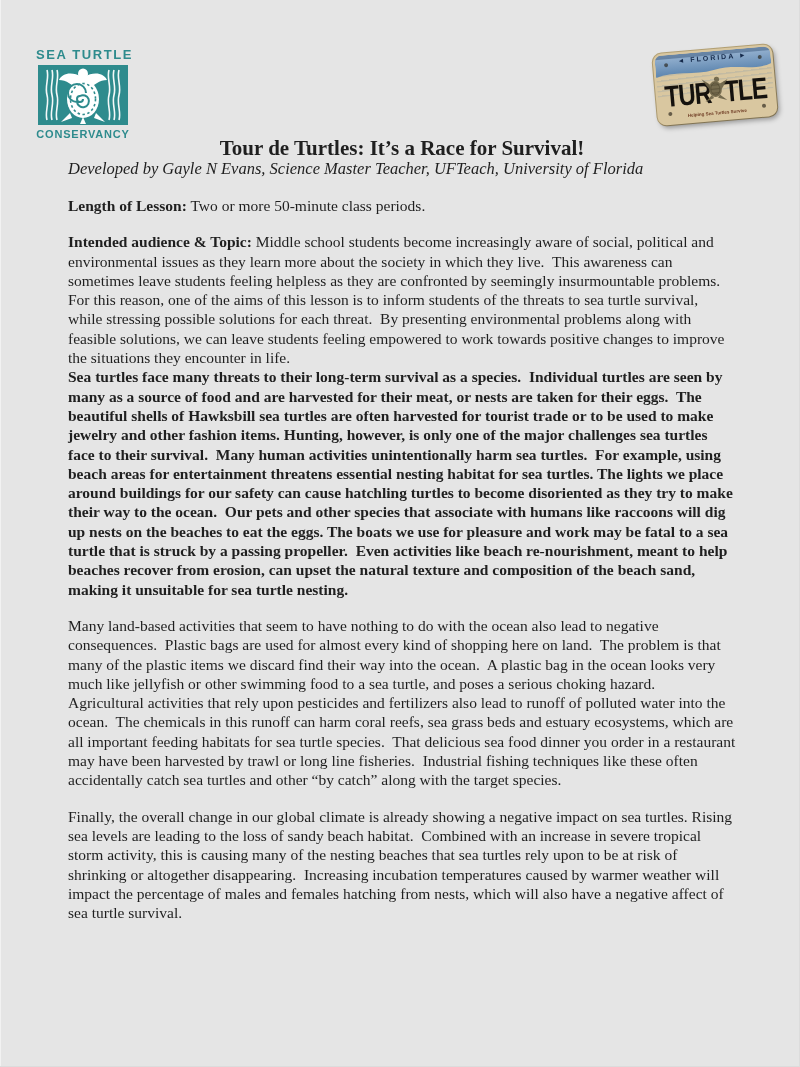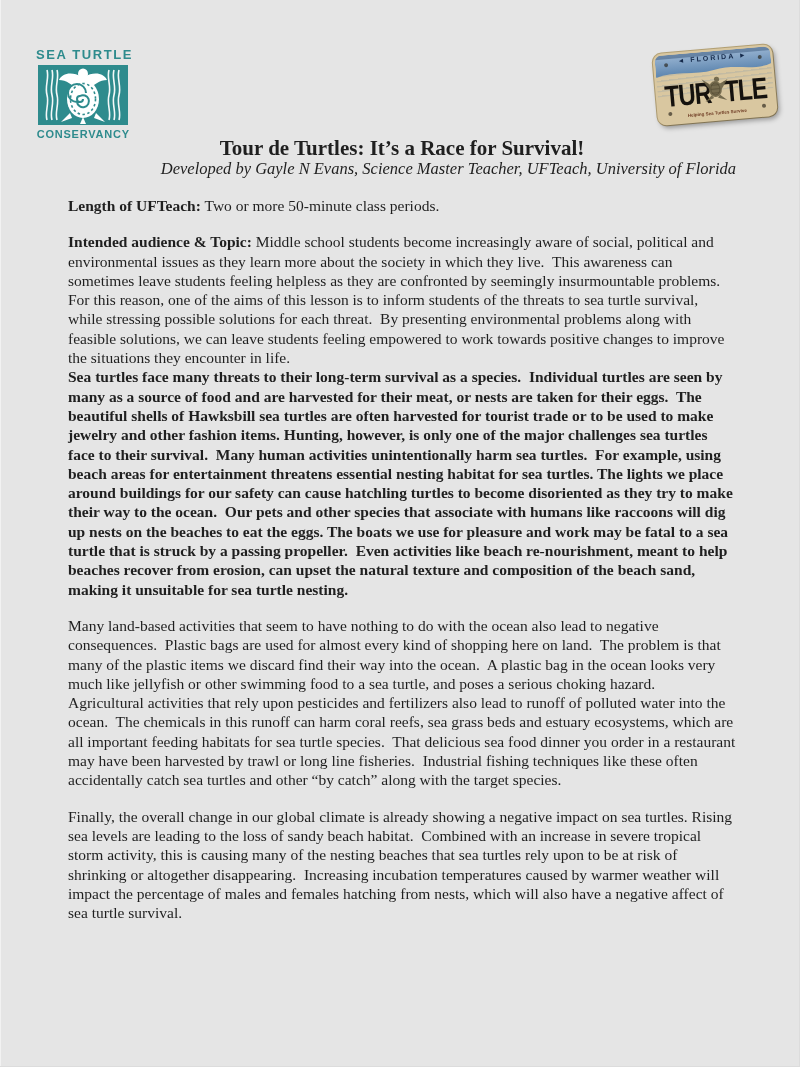--- a/index.html
+++ b/index.html
@@ -18,21 +18,20 @@
   .logo-top{
     font-family:"Liberation Sans", sans-serif;
     font-weight:bold;font-size:13px;letter-spacing:1.6px;color:#2e8b8d;
     white-space:nowrap;
   }
   .logo-square{width:90px;height:60px;background:#2e8b8d;margin:3px auto 3px auto;}
   .logo-bottom{
     font-family:"Liberation Sans", sans-serif;
     font-weight:bold;font-size:11px;letter-spacing:0.8px;color:#2e8b8d;
     white-space:nowrap;
-    text-align:right;
   }
 
   
   .plate{
     position:absolute;left:655px;top:49px;width:120px;height:72px;
     transform:rotate(-5deg);
     background:#d9c7a0;
     border-radius:9px;
     box-shadow:2px 3px 5px rgba(0,0,0,0.35), 0 0 0 1px #b7a477;
   }
@@ -68,21 +67,21 @@
   .bolt{position:absolute;width:4px;height:4px;border-radius:50%;background:rgba(40,35,25,0.65);}
   .bolt.tl{left:9px;top:8px;}   .bolt.tr{right:9px;top:8px;}
   .bolt.bl{left:9px;bottom:7px;}.bolt.br{right:9px;bottom:7px;}
 
   
   .doc{position:absolute;left:68px;top:138px;width:668px;}
   .title{
     text-align:center;font-weight:bold;font-size:21px;line-height:20px;color:#1f1f1f;
   }
   .subtitle{
-    text-align:right;font-style:italic;font-size:16.5px;line-height:20px;margin-top:1px;color:#1f1f1f;
+    text-align:left;font-style:italic;font-size:16.5px;line-height:20px;margin-top:1px;color:#1f1f1f;
   }
   .para{
     margin-top:17px;font-size:15.5px;line-height:19.3px;
     white-space:pre-wrap;
   }
   .para.tight{margin-top:0;font-weight:bold;}
   .lbl{font-weight:bold;}
 </style>
 </head>
 <body>
@@ -156,21 +155,21 @@
       <div class="bolt tr"></div>
       <div class="bolt bl"></div>
       <div class="bolt br"></div>
     </div>
   </div>
 
   <div class="doc">
     <div class="title">Tour de Turtles: It’s a Race for Survival!</div>
     <div class="subtitle">Developed by Gayle N Evans, Science Master Teacher, UFTeach, University of Florida</div>
 
-    <div class="para"><span class="lbl">Length of UFTeach:</span><span> Two or more 50-minute class periods.</span></div>
+    <div class="para"><span class="lbl">Length of Lesson:</span><span> Two or more 50-minute class periods.</span></div>
 
     <div class="para"><span class="lbl">Intended audience &amp; Topic:</span><span> Middle school students become increasingly aware of social, political and environmental issues as they learn more about the society in which they live.  This awareness can sometimes leave students feeling helpless as they are confronted by seemingly insurmountable problems.  For this reason, one of the aims of this lesson is to inform students of the threats to sea turtle survival, while stressing possible solutions for each threat.  By presenting environmental problems along with feasible solutions, we can leave students feeling empowered to work towards positive changes to improve the situations they encounter in life.</span></div>
 
     <div class="para tight">Sea turtles face many threats to their long-term survival as a species.  Individual turtles are seen by many as a source of food and are harvested for their meat, or nests are taken for their eggs.  The beautiful shells of Hawksbill sea turtles are often harvested for tourist trade or to be used to make jewelry and other fashion items. Hunting, however, is only one of the major challenges sea turtles face to their survival.  Many human activities unintentionally harm sea turtles.  For example, using beach areas for entertainment threatens essential nesting habitat for sea turtles. The lights we place around buildings for our safety can cause hatchling turtles to become disoriented as they try to make their way to the ocean.  Our pets and other species that associate with humans like raccoons will dig up nests on the beaches to eat the eggs. The boats we use for pleasure and work may be fatal to a sea turtle that is struck by a passing propeller.  Even activities like beach re-nourishment, meant to help beaches recover from erosion, can upset the natural texture and composition of the beach sand, making it unsuitable for sea turtle nesting.</div>
     <div class="para">Many land-based activities that seem to have nothing to do with the ocean also lead to negative consequences.  Plastic bags are used for almost every kind of shopping here on land.  The problem is that many of the plastic items we discard find their way into the ocean.  A plastic bag in the ocean looks very much like jellyfish or other swimming food to a sea turtle, and poses a serious choking hazard.  Agricultural activities that rely upon pesticides and fertilizers also lead to runoff of polluted water into the ocean.  The chemicals in this runoff can harm coral reefs, sea grass beds and estuary ecosystems, which are all important feeding habitats for sea turtle species.  That delicious sea food dinner you order in a restaurant may have been harvested by trawl or long line fisheries.  Industrial fishing techniques like these often accidentally catch sea turtles and other “by catch” along with the target species.</div>
     <div class="para">Finally, the overall change in our global climate is already showing a negative impact on sea turtles. Rising sea levels are leading to the loss of sandy beach habitat.  Combined with an increase in severe tropical storm activity, this is causing many of the nesting beaches that sea turtles rely upon to be at risk of shrinking or altogether disappearing.  Increasing incubation temperatures caused by warmer weather will impact the percentage of males and females hatching from nests, which will also have a negative affect of sea turtle survival.</div>
   </div>
 
 </div>
 

